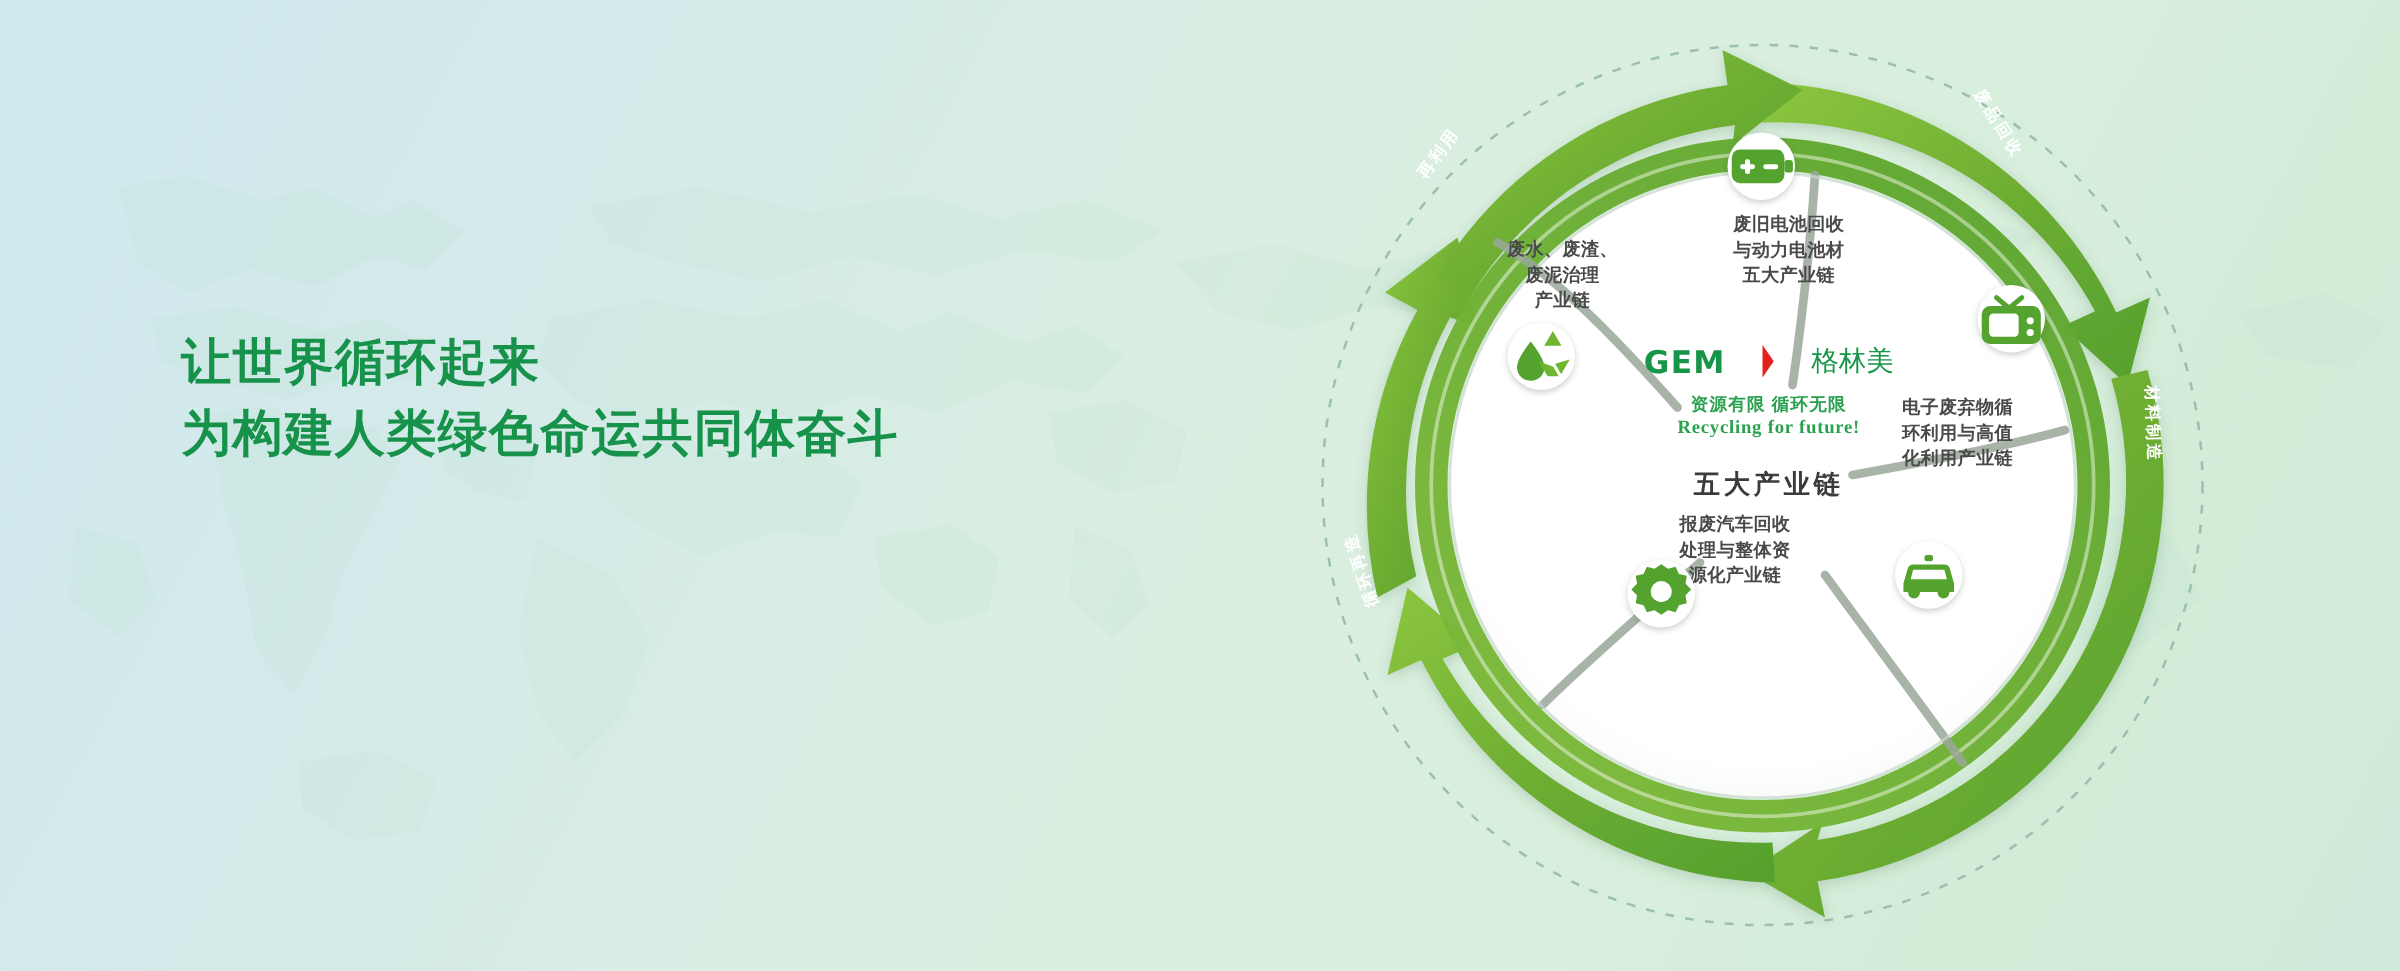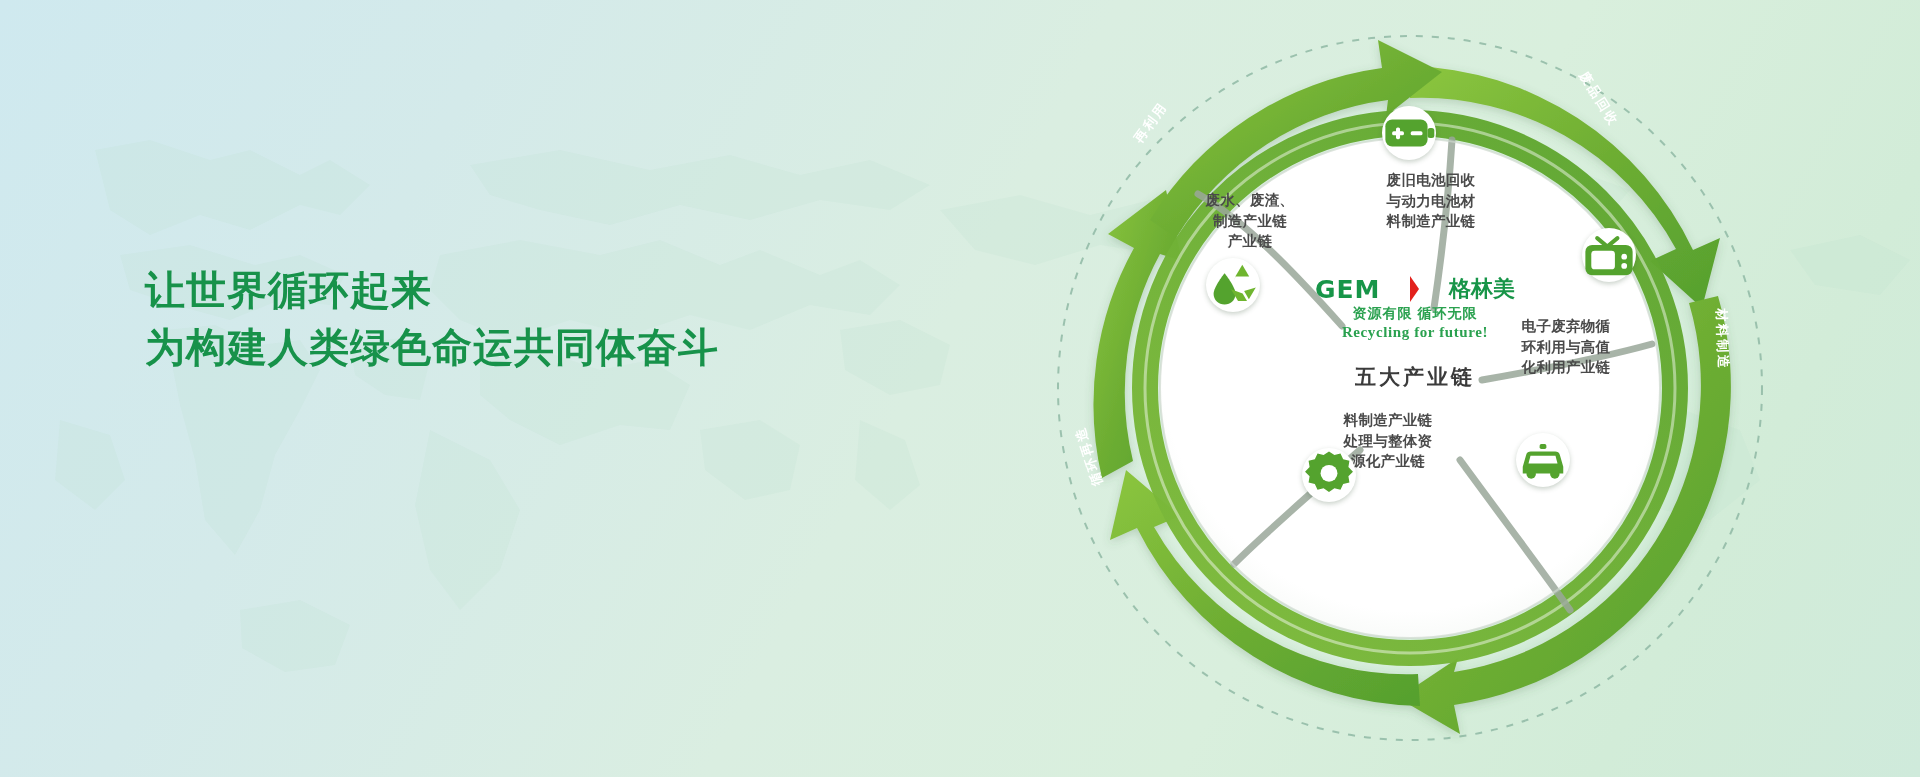--- a/index.html
+++ b/index.html
@@ -79,24 +79,24 @@
     letter-spacing: 1px; line-height: 1;
   }
   #logo-gem .gem-mark {
     width: 0; height: 0;
     border-left: 9px solid #e2211c;
     border-top: 13px solid transparent;
     border-bottom: 13px solid transparent;
     transform: translateY(0px);
   }
   #logo-gem .gem-cn {
-    font-size: 22px; font-weight: 700; color: #179548; letter-spacing: 0px; line-height: 1;
+    font-size: 22px; font-weight: 400; color: #179548; letter-spacing: 0px; line-height: 1;
   }
   #logo-slogan {
-    margin-top: 3px;
+    margin-top: 13px;
     font-size: 14px; font-weight: 700; color: #2aa14f; letter-spacing: 1px;
   }
   #logo-en {
     margin-top: 1px;
     font-family: Liberation Serif, serif;
     font-size: 15px; font-weight: 700; color: #2aa14f; letter-spacing: .6px;
   }
   #logo-sub {
     margin-top: 22px;
     font-size: 21px; font-weight: 700; color: #3b3b3b; letter-spacing: 3px;
@@ -237,32 +237,32 @@
         <span class="gem-word">GEM</span>
         <span class="gem-mark"></span>
         <span class="gem-cn">格林美</span>
       </div>
       <div id="logo-slogan">资源有限 循环无限</div>
       <div id="logo-en">Recycling for future!</div>
       <div id="logo-sub">五大产业链</div>
     </div>
 
     <div class="seg-label" style="left:150px; top:182px; width:140px;">废水、废渣、
-制造产业链
+废泥治理
 产业链</div>
 
     <div class="seg-label" style="left:325px; top:162px; width:152px;">废旧电池回收
 与动力电池材
-料制造产业链</div>
+五大产业链</div>
 
     <div class="seg-label" style="left:460px; top:308px; width:152px;">电子废弃物循
 环利用与高值
 化利用产业链</div>
 
-    <div class="seg-label" style="left:282px; top:402px; width:152px;">料制造产业链
+    <div class="seg-label" style="left:282px; top:402px; width:152px;">报废汽车回收
 处理与整体资
 源化产业链</div>
 
 
     <div class="ring-label" style="left:560px; top:60px; transform:rotate(58deg); transform-origin:left top;">废品回收</div>
 
     <div class="ring-label" style="left:700px; top:300px; transform:rotate(88deg); transform-origin:left top;">材料制造</div>
 
     <div class="ring-label" style="left:420px; top:580px; transform:rotate(-175deg); transform-origin:left top;">绿色消费</div>
 

